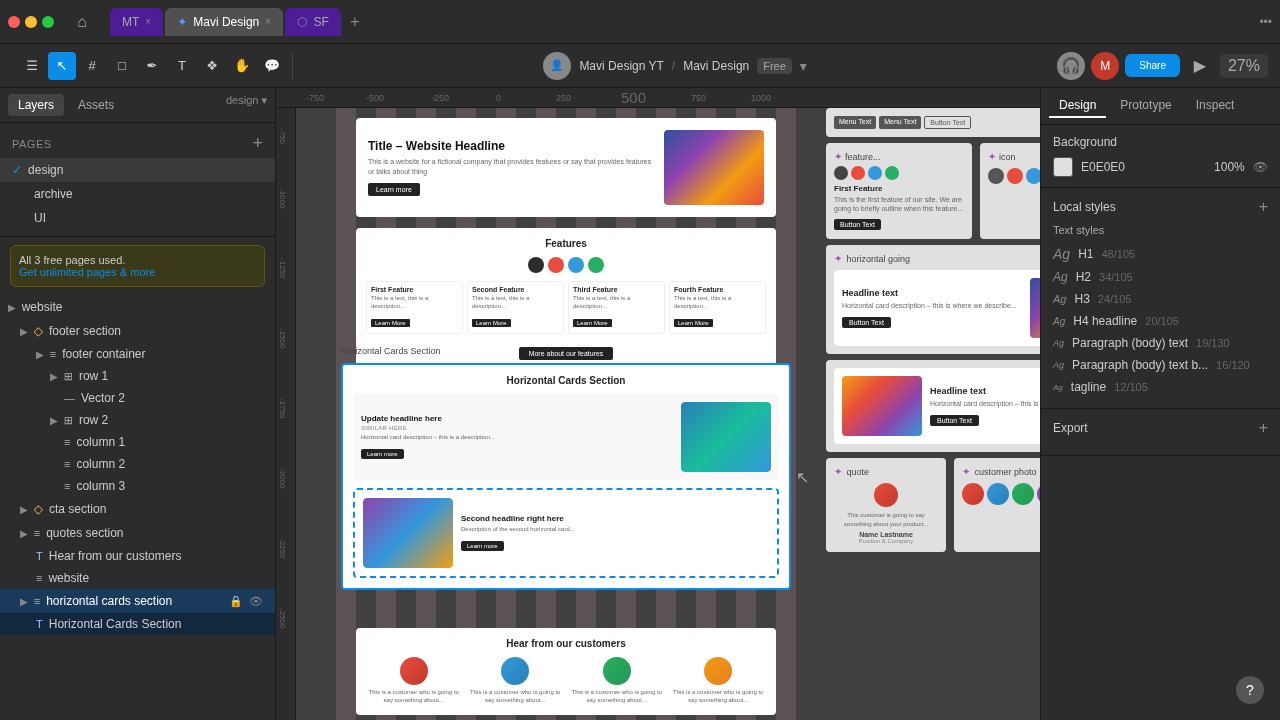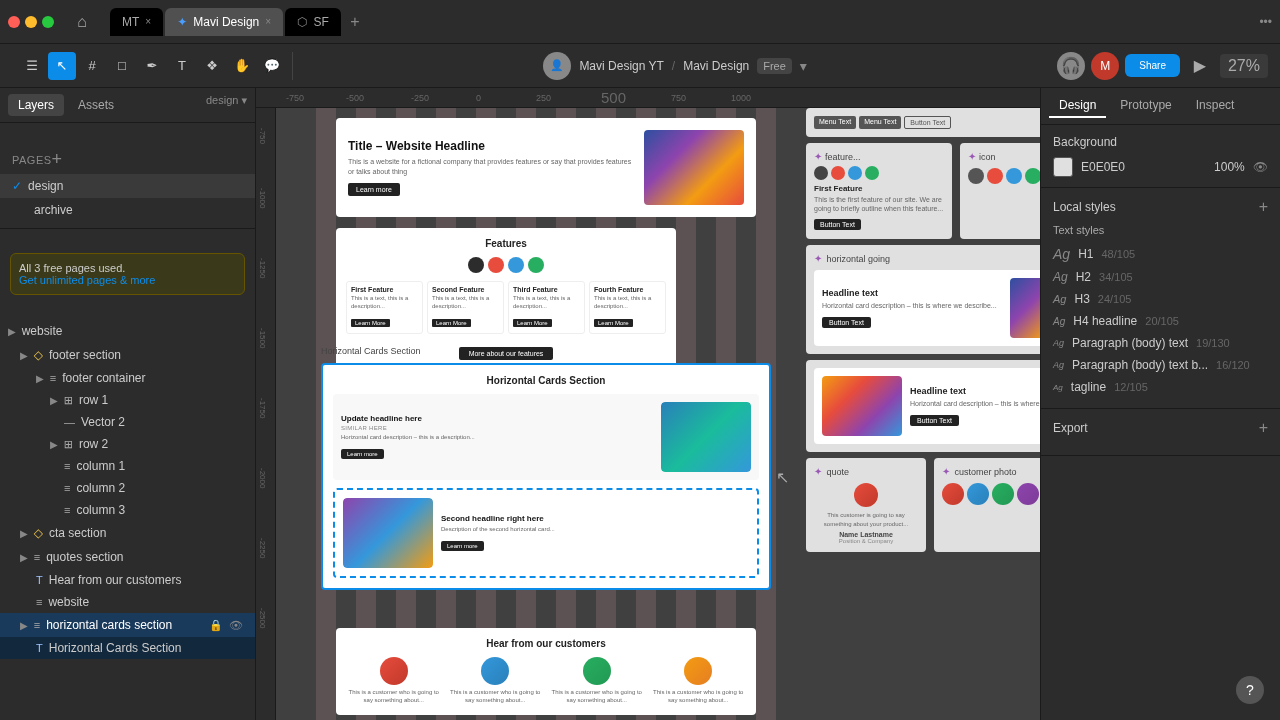--- a/index.html
+++ b/index.html
@@ -6,21 +6,21 @@
     body { width: 1280px; height: 720px; overflow: hidden; background: #1e1e1e; font-family: -apple-system, BlinkMacSystemFont, 'Segoe UI', sans-serif; display: flex; flex-direction: column; }
 
     
     .topbar { height: 44px; background: #2c2c2c; display: flex; align-items: center; padding: 0 8px; gap: 6px; border-bottom: 1px solid #1a1a1a; flex-shrink: 0; }
     .traffic-lights { display: flex; gap: 5px; margin-right: 6px; }
     .traffic-light { width: 12px; height: 12px; border-radius: 50%; }
     .tl-red { background: #ff5f56; }
     .tl-yellow { background: #ffbd2e; }
     .tl-green { background: #27c93f; }
     .tab-bar { display: flex; align-items: center; gap: 2px; margin-left: 6px; }
-    .tab { height: 28px; padding: 0 12px; border-radius: 6px 6px 0 0; font-size: 12px; color: #aaa; display: flex; align-items: center; gap: 6px; cursor: pointer; background: #000000; }
+    .tab { height: 28px; padding: 0 12px; border-radius: 6px 6px 0 0; font-size: 12px; color: #aaa; display: flex; align-items: center; gap: 6px; cursor: pointer; background: #4c1d95; }
     .tab.active { background: #505050; color: #fff; }
     .tab-close { font-size: 10px; color: #888; }
     .tab-add { width: 24px; height: 24px; display: flex; align-items: center; justify-content: center; color: #888; font-size: 16px; cursor: pointer; }
     .topbar-right { margin-left: auto; display: flex; align-items: center; gap: 8px; }
     .home-btn { width: 32px; height: 32px; display: flex; align-items: center; justify-content: center; color: #aaa; font-size: 16px; }
 
     
     .toolbar { height: 44px; background: #2c2c2c; display: flex; align-items: center; padding: 0 12px; gap: 4px; border-bottom: 1px solid #1a1a1a; flex-shrink: 0; }
     .tool-group { display: flex; align-items: center; gap: 2px; padding: 0 6px; border-right: 1px solid #444; }
     .tool-group:last-child { border-right: none; }
@@ -31,26 +31,26 @@
     .brand-name { font-size: 12px; color: #ccc; }
     .brand-badge { background: #444; border-radius: 4px; padding: 2px 6px; font-size: 11px; color: #aaa; }
     .share-btn { background: #0c8ce9; color: #fff; border: none; border-radius: 6px; padding: 6px 14px; font-size: 10px; cursor: pointer; }
     .toolbar-right { display: flex; align-items: center; gap: 6px; margin-left: auto; }
     .zoom-level { font-size: 16px; color: #aaa; background: #3a3a3a; padding: 3px 8px; border-radius: 4px; }
 
     
     .main { display: flex; flex: 1; overflow: hidden; }
 
     
-    .left-panel { width: 256px; background: #2c2c2c; border-right: 1px solid #1a1a1a; display: flex; flex-direction: column; flex-shrink: 0; gap: 16px; }
+    .left-panel { width: 276px; background: #2c2c2c; border-right: 1px solid #1a1a1a; display: flex; flex-direction: column; flex-shrink: 0; }
     .panel-tabs { display: flex; padding: 6px 8px; gap: 4px; border-bottom: 1px solid #1a1a1a; }
     .panel-tab { padding: 4px 10px; border-radius: 4px; font-size: 12px; color: #aaa; cursor: pointer; }
     .panel-tab.active { background: #444; color: #fff; }
     .pages-section { padding: 6px 0; border-bottom: 1px solid #1a1a1a; }
-    .pages-header { display: flex; align-items: center; justify-content: flex-start; padding: 4px 12px; }
+    .pages-header { display: flex; align-items: center; justify-content: space-between; padding: 4px 12px; }
     .pages-title { font-size: 11px; color: #888; font-weight: 500; text-transform: uppercase; letter-spacing: 0.5px; }
     .page-item { display: flex; align-items: center; padding: 5px 12px; cursor: pointer; gap: 6px; }
     .page-item.active { background: #3a3a3a; }
     .page-item-check { color: #0c8ce9; font-size: 12px; }
     .page-item-label { font-size: 12px; color: #ccc; }
     .free-banner { margin: 8px 10px; background: #3a3a1a; border: 1px solid #665500; border-radius: 6px; padding: 8px; }
     .free-banner-text { font-size: 11px; color: #ccc; }
     .free-banner-link { font-size: 11px; color: #0c8ce9; cursor: pointer; }
     .layers-section { flex: 1; overflow-y: auto; }
     .layers-section::-webkit-scrollbar { width: 4px; }
@@ -165,20 +165,24 @@
         <span style="font-size:18px;color:#888;cursor:pointer;">+</span>
       </div>
       <div class="page-item active">
         <span class="page-item-check">✓</span>
         <span class="page-item-label">design</span>
       </div>
       <div class="page-item">
         <span style="width:16px;"></span>
         <span class="page-item-label">archive</span>
       </div>
+      <div class="page-item">
+        <span style="width:16px;"></span>
+        <span class="page-item-label">UI</span>
+      </div>
     </div>
 
     <div class="free-banner">
       <div class="free-banner-text">All 3 free pages used.</div>
       <div class="free-banner-link">Get unlimited pages &amp; more</div>
     </div>
 
     <div class="layers-section">
 
       <div class="layer-group-header" style="padding-left:8px;">
@@ -290,21 +294,21 @@
           <div style="display:flex;gap:10px;align-items:center;">
             <div style="flex:1;">
               <div style="font-size:12px;font-weight:700;color:#111;line-height:1.2;">Title – Website Headline</div>
               <div style="font-size:7px;color:#666;margin-top:4px;line-height:1.4;">This is a website for a fictional company that provides features or say that provides features or talks about thing</div>
               <div style="background:#222;color:#fff;font-size:7px;padding:3px 8px;border-radius:2px;display:inline-block;margin-top:6px;">Learn more</div>
             </div>
             <div style="width:100px;height:75px;border-radius:4px;" class="g1"></div>
           </div>
         </div>
 
-        <div style="position:absolute;top:120px;left:20px;width:340px;background:white;padding:10px;border-radius:4px;">
+        <div style="position:absolute;top:120px;left:20px;width:420px;background:white;padding:10px;border-radius:4px;">
           <div style="text-align:center;font-size:10px;font-weight:600;color:#222;margin-bottom:8px;">Features</div>
           <div style="display:flex;gap:4px;justify-content:center;margin-bottom:8px;">
             <div style="width:16px;height:16px;border-radius:50%;background:#2c2c2c;"></div>
             <div style="width:16px;height:16px;border-radius:50%;background:#e74c3c;"></div>
             <div style="width:16px;height:16px;border-radius:50%;background:#3498db;"></div>
             <div style="width:16px;height:16px;border-radius:50%;background:#27ae60;"></div>
           </div>
           <div style="display:flex;gap:4px;">
             <div style="flex:1;padding:4px;border:1px solid #eee;border-radius:3px;">
               <div style="font-size:7px;font-weight:600;color:#222;">First Feature</div>

